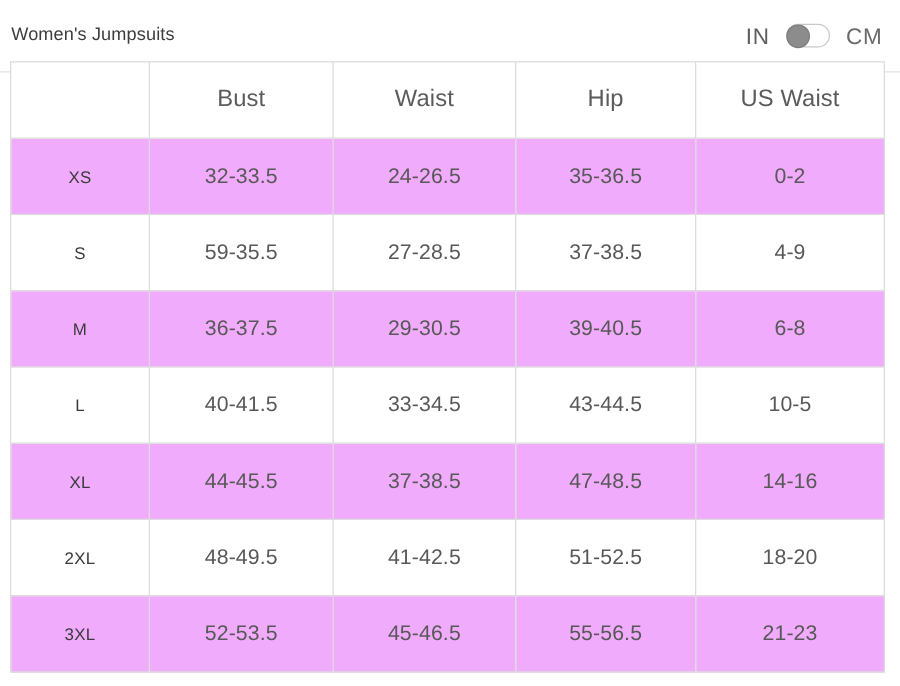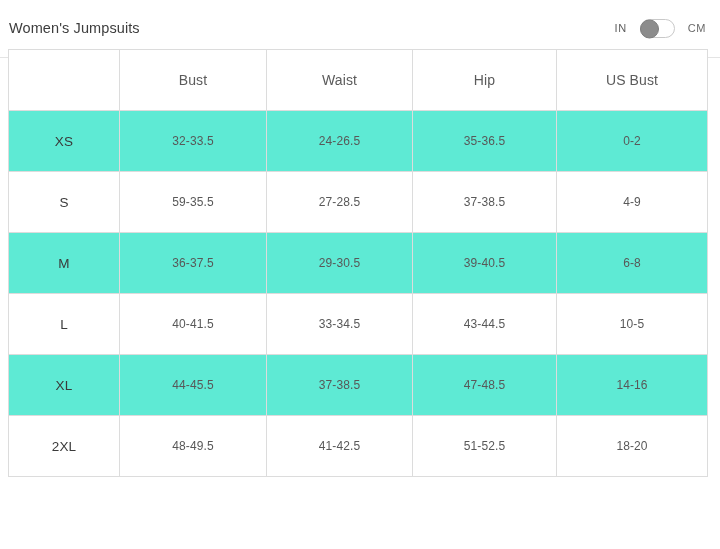--- a/index.html
+++ b/index.html
@@ -43,21 +43,21 @@
     white-space: nowrap;
   }
 
   .unit-toggle-group {
     display: flex;
     align-items: center;
     gap: 13px;
   }
 
   .unit-label {
-    font-size: 11px;
+    font-size: 18px;
     color: #6a6a6a;
     letter-spacing: 0.6px;
     line-height: 1;
     user-select: none;
   }
 
   .unit-label.active { color: #5e5e5e; }
 
   .toggle-track {
     position: relative;
@@ -108,37 +108,37 @@
     height: 61px;
     text-align: center;
     vertical-align: middle;
     padding: 0 4px;
     font-weight: normal;
   }
 
   thead th {
     height: 60px;
     background: #ffffff;
-    font-size: 14px;
+    font-size: 19px;
     color: #5b5b5b;
     letter-spacing: 0.1px;
   }
 
-  tbody tr.shaded td { background: #5eead4; }
+  tbody tr.shaded td { background: #f0abfc; }
   tbody tr.plain td  { background: #ffffff; }
 
   td.size-name {
     font-size: 13.5px;
     font-weight: bold;
     color: #3a3a3a;
     letter-spacing: 0.2px;
   }
 
   td.measure {
-    font-size: 12px;
+    font-size: 17px;
     color: #585858;
     letter-spacing: 0.1px;
   }
 </style>
 </head>
 <body>
 
 <div id="app">
 
   <div class="topbar">
@@ -163,21 +163,21 @@
           <col class="c2">
           <col class="c3">
           <col class="c4">
       </colgroup>
       <thead>
         <tr>
           <th></th>
           <th>Bust</th>
           <th>Waist</th>
           <th>Hip</th>
-          <th>US Bust</th>
+          <th>US Waist</th>
         </tr>
       </thead>
       <tbody>
 
         <tr class="shaded">
           <td class="size-name">XS</td>
           <td class="measure">32-33.5</td>
           <td class="measure">24-26.5</td>
           <td class="measure">35-36.5</td>
           <td class="measure">0-2</td>
@@ -216,18 +216,25 @@
         </tr>
 
         <tr class="plain">
           <td class="size-name">2XL</td>
           <td class="measure">48-49.5</td>
           <td class="measure">41-42.5</td>
           <td class="measure">51-52.5</td>
           <td class="measure">18-20</td>
         </tr>
 
+        <tr class="shaded">
+          <td class="size-name">3XL</td>
+          <td class="measure">52-53.5</td>
+          <td class="measure">45-46.5</td>
+          <td class="measure">55-56.5</td>
+          <td class="measure">21-23</td>
+        </tr>
 
       </tbody>
     </table>
   </div>
 
 </div>
 
 </body></html>

